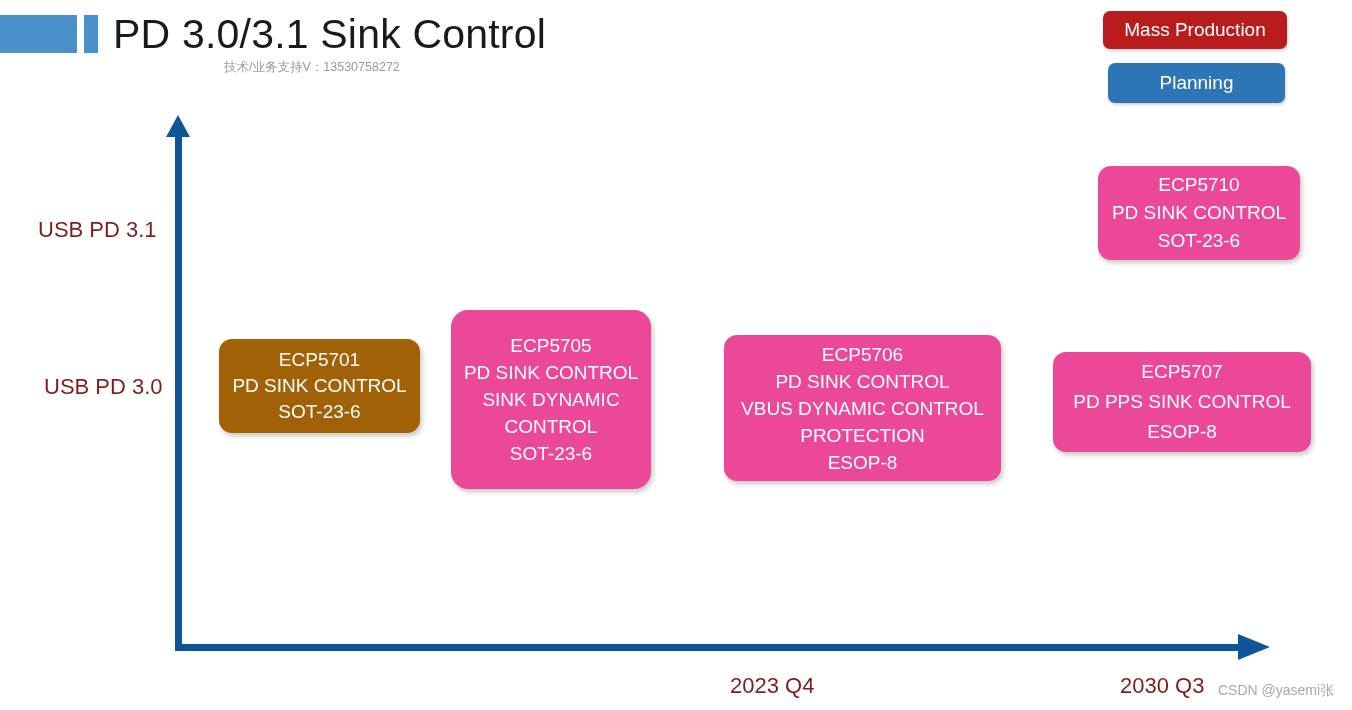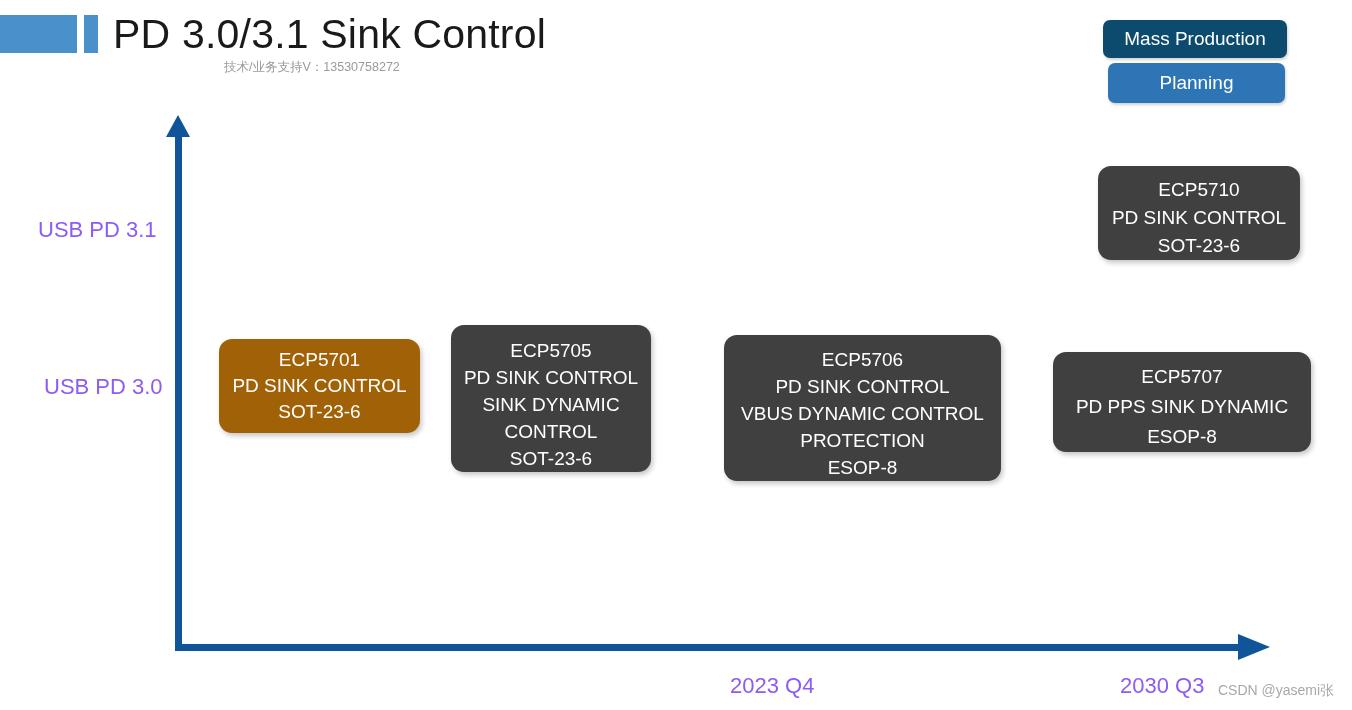--- a/index.html
+++ b/index.html
@@ -62,24 +62,24 @@
     font-size: 19px;
     display: flex;
     align-items: center;
     justify-content: center;
     box-shadow: 1px 2px 3px rgba(0,0,0,0.18);
     text-align: center;
     white-space: nowrap;
   }
   #legend-mass-production {
     left: 1103px;
-    top: 20px;
+    top: 11px;
     width: 184px;
     height: 38px;
-    background: #0c4a6e;
+    background: #b91c1c;
   }
   #legend-planning {
     left: 1108px;
     top: 63px;
     width: 177px;
     height: 40px;
     background: #2E75B6;
   }
 
   
@@ -116,21 +116,21 @@
     width: 0;
     height: 0;
     border-top: 13px solid transparent;
     border-bottom: 13px solid transparent;
     border-left: 32px solid #10559A;
   }
 
   
   .axis-label {
     position: absolute;
-    color: #8b5cf6;
+    color: #7f1d1d;
     font-size: 22px;
     white-space: nowrap;
   }
   #ylabel-pd31 { left: 38px; top: 217px; }
   #ylabel-pd30 { left: 44px; top: 374px; }
   #xlabel-2023q4 { left: 730px; top: 673px; }
   #xlabel-2024q3 { left: 1120px; top: 673px; }
 
   
   .product-box {
@@ -144,29 +144,29 @@
     text-align: center;
     box-shadow: 2px 3px 5px rgba(0,0,0,0.22);
     padding: 0 8px;
     box-sizing: border-box;
   }
   .product-box .line {
     display: block;
     white-space: nowrap;
   }
   .box-green { background: #a16207; }
-  .box-blue  { background: #404040; justify-content: flex-end; }
+  .box-blue  { background: #ec4899; }
 
   #box-ecp5701 {
     left: 219px; top: 339px; width: 201px; height: 94px;
     font-size: 19px; line-height: 26px;
   }
   #box-ecp5705 {
-    left: 451px; top: 325px; width: 200px; height: 147px;
-    font-size: 19px; line-height: 27px;
+    left: 451px; top: 310px; width: 200px; height: 179px;
+    font-size: 19px; line-height: 27px; border-radius: 17px;
   }
   #box-ecp5706 {
     left: 724px; top: 319px; width: 277px; height: 146px;
     font-size: 19px; line-height: 27px; margin-top: 16px;
   }
   #box-ecp5707 {
     left: 1053px; top: 352px; width: 258px; height: 100px;
     font-size: 19px; line-height: 30px;
   }
   #box-ecp5710 {
@@ -226,21 +226,21 @@
 <div class="product-box box-blue" id="box-ecp5706">
   <span class="line">ECP5706</span>
   <span class="line">PD SINK CONTROL</span>
   <span class="line">VBUS DYNAMIC CONTROL</span>
   <span class="line">PROTECTION</span>
   <span class="line">ESOP-8</span>
 </div>
 
 <div class="product-box box-blue" id="box-ecp5707">
   <span class="line">ECP5707</span>
-  <span class="line">PD PPS SINK DYNAMIC</span>
+  <span class="line">PD PPS SINK CONTROL</span>
   <span class="line">ESOP-8</span>
 </div>
 
 <div class="product-box box-blue" id="box-ecp5710">
   <span class="line">ECP5710</span>
   <span class="line">PD SINK CONTROL</span>
   <span class="line">SOT-23-6</span>
 </div>
 
 <div id="watermark">CSDN @yasemi张</div>

